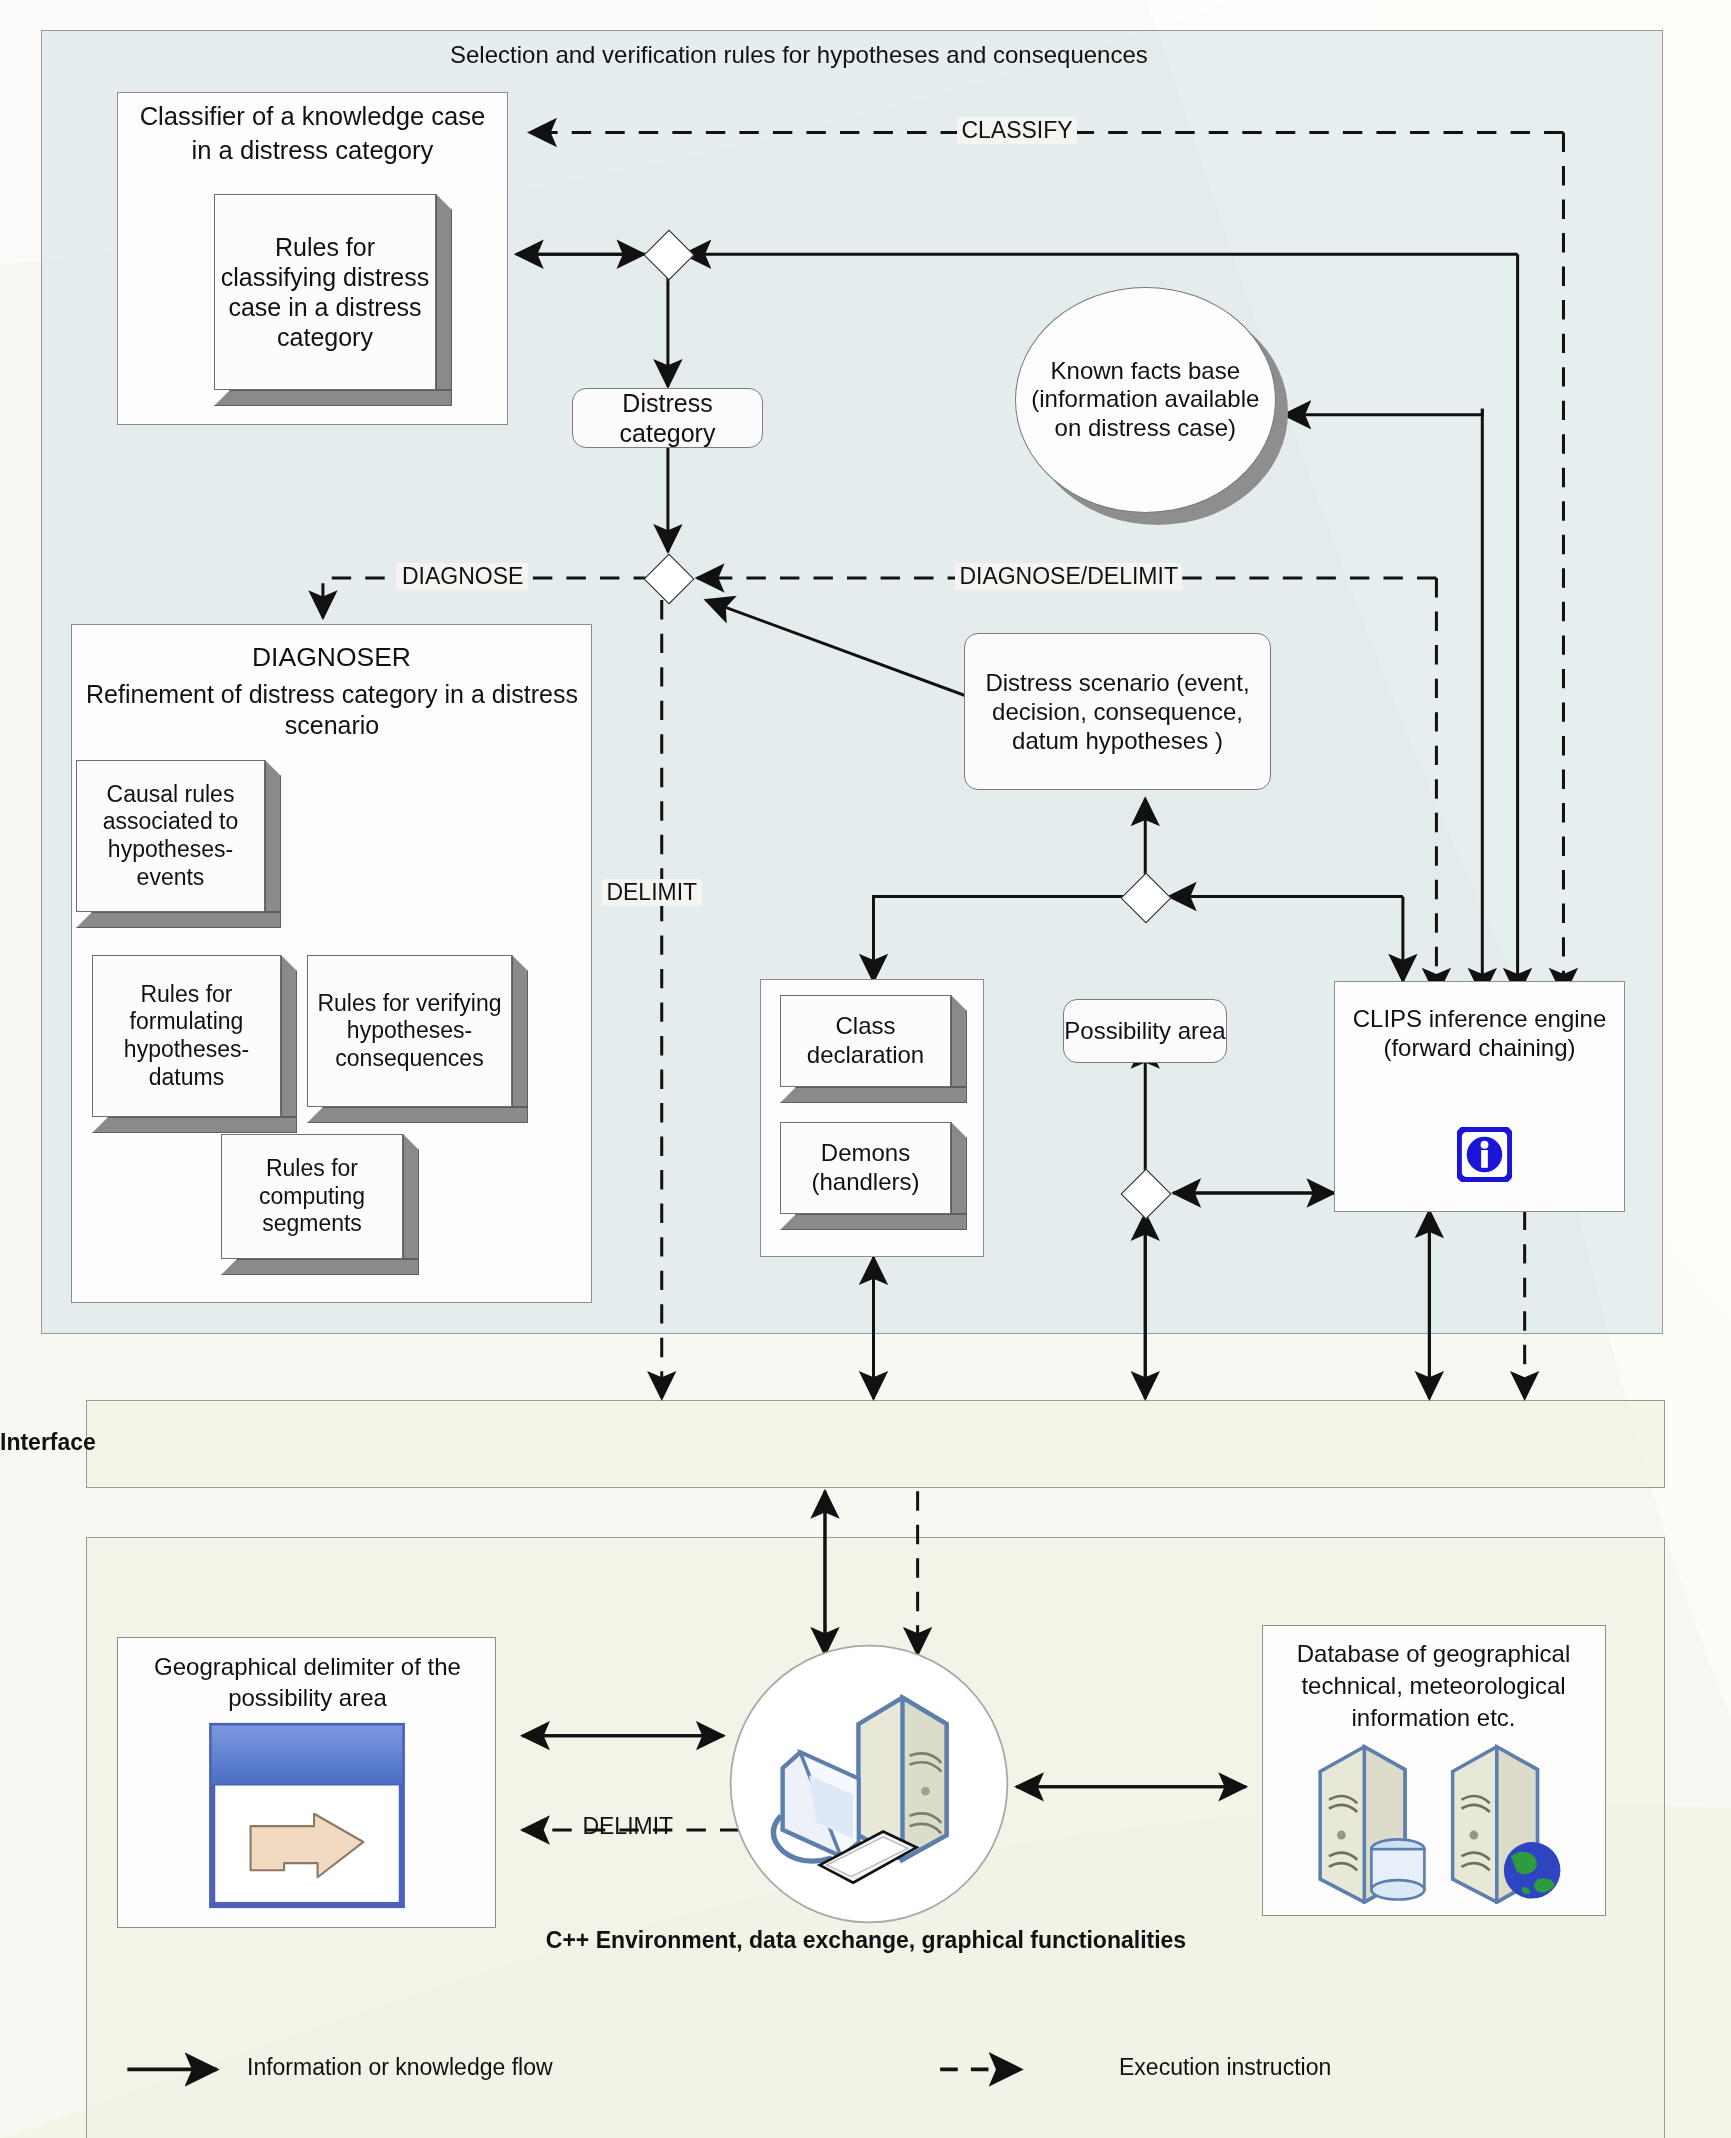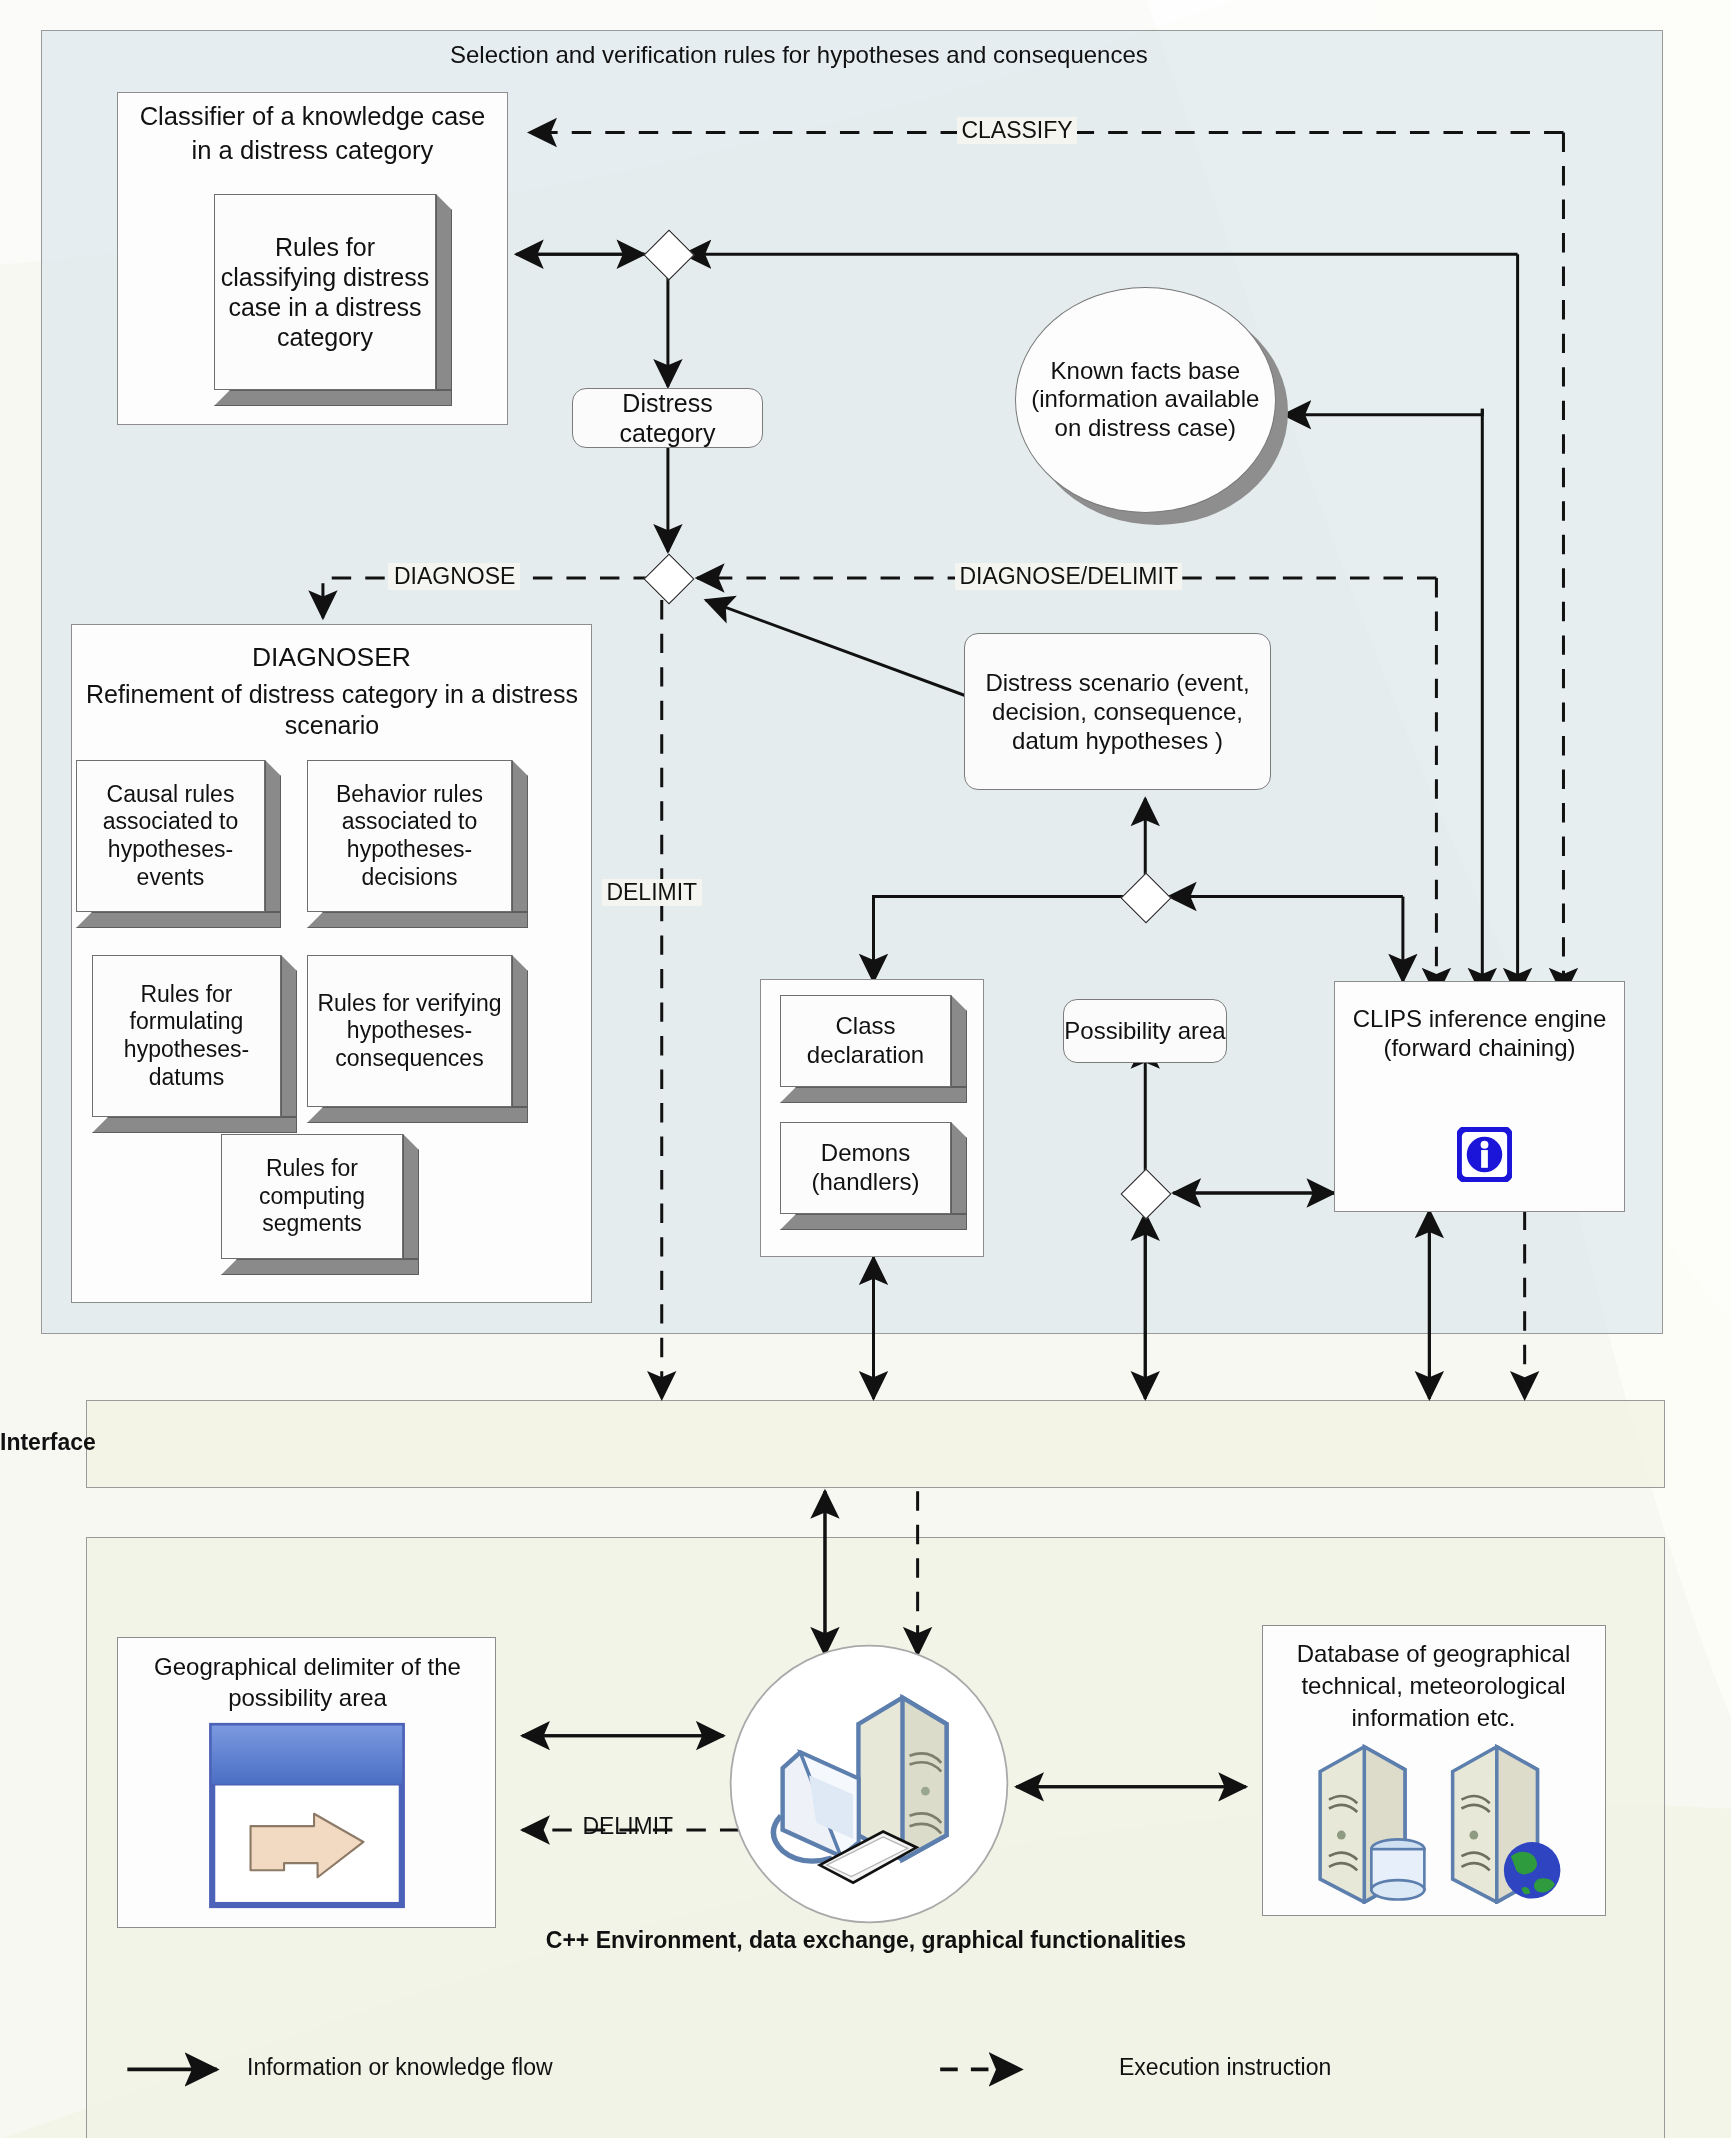--- a/index.html
+++ b/index.html
@@ -186,25 +186,20 @@
   <div class="rect" id="diagnoser-box" style="left:71px;top:624px;width:521px;height:679px;"></div>
   <div class="rect-lbl" style="left:71px;top:641px;width:521px;font-size:26.5px;">DIAGNOSER</div>
   <div class="rect-lbl" style="left:85px;top:679px;width:494px;font-size:25px;">Refinement of distress category in a distress scenario</div>
 
   <div class="box3d" style="left:76px;top:760px;width:205px;height:168px;">
     <div class="side"></div>
     <div class="bot"></div>
     <div class="face" style="font-size:23px;">Causal rules associated to hypotheses-events</div>
   </div>
 
-  <div class="box3d" style="left:307px;top:760px;width:221px;height:168px;">
-    <div class="side"></div>
-    <div class="bot"></div>
-    <div class="face" style="font-size:23px;">Behavior rules associated to hypotheses-decisions</div>
-  </div>
 
   <div class="box3d" style="left:92px;top:955px;width:205px;height:178px;">
     <div class="side"></div>
     <div class="bot"></div>
     <div class="face" style="font-size:23px;">Rules for formulating hypotheses-datums</div>
   </div>
 
   <div class="box3d" style="left:307px;top:955px;width:221px;height:168px;">
     <div class="side"></div>
     <div class="bot"></div>
@@ -243,21 +238,21 @@
       <rect x="27.2" y="26" width="7.6" height="20" fill="#ffffff"></rect>
     </svg>
   </div>
 
   <div class="diamond" style="left:651px;top:237px;"></div>
   <div class="diamond" style="left:651px;top:561px;"></div>
   <div class="diamond" style="left:1128px;top:880px;"></div>
   <div class="diamond" style="left:1128px;top:1176px;"></div>
 
   <div class="conn-lbl" style="left:957px;top:117px;">CLASSIFY</div>
-  <div class="conn-lbl" style="left:388px;top:563px;padding-left:6px;">DIAGNOSE</div>
+  <div class="conn-lbl" style="left:396px;top:563px;padding-left:6px;">DIAGNOSE</div>
   <div class="conn-lbl" style="left:955px;top:563px;">DIAGNOSE/DELIMIT</div>
   <div class="conn-lbl" style="left:602px;top:879px;">DELIMIT</div>
   <div class="conn-lbl" style="left:578px;top:1813px;background:transparent;">DELIMIT</div>
 
   <div class="rect" id="geo-box" style="left:117px;top:1637px;width:379px;height:291px;"></div>
   <div class="rect-lbl" style="left:124px;top:1652px;width:367px;font-size:24px;">Geographical delimiter of the</div>
   <div class="rect-lbl" style="left:124px;top:1683px;width:367px;font-size:24px;">possibility area</div>
   <div class="art" style="left:208px;top:1722px;width:198px;height:187px;">
     <svg width="198" height="187" viewBox="0 0 224 212" xmlns="http://www.w3.org/2000/svg">
       <defs>

